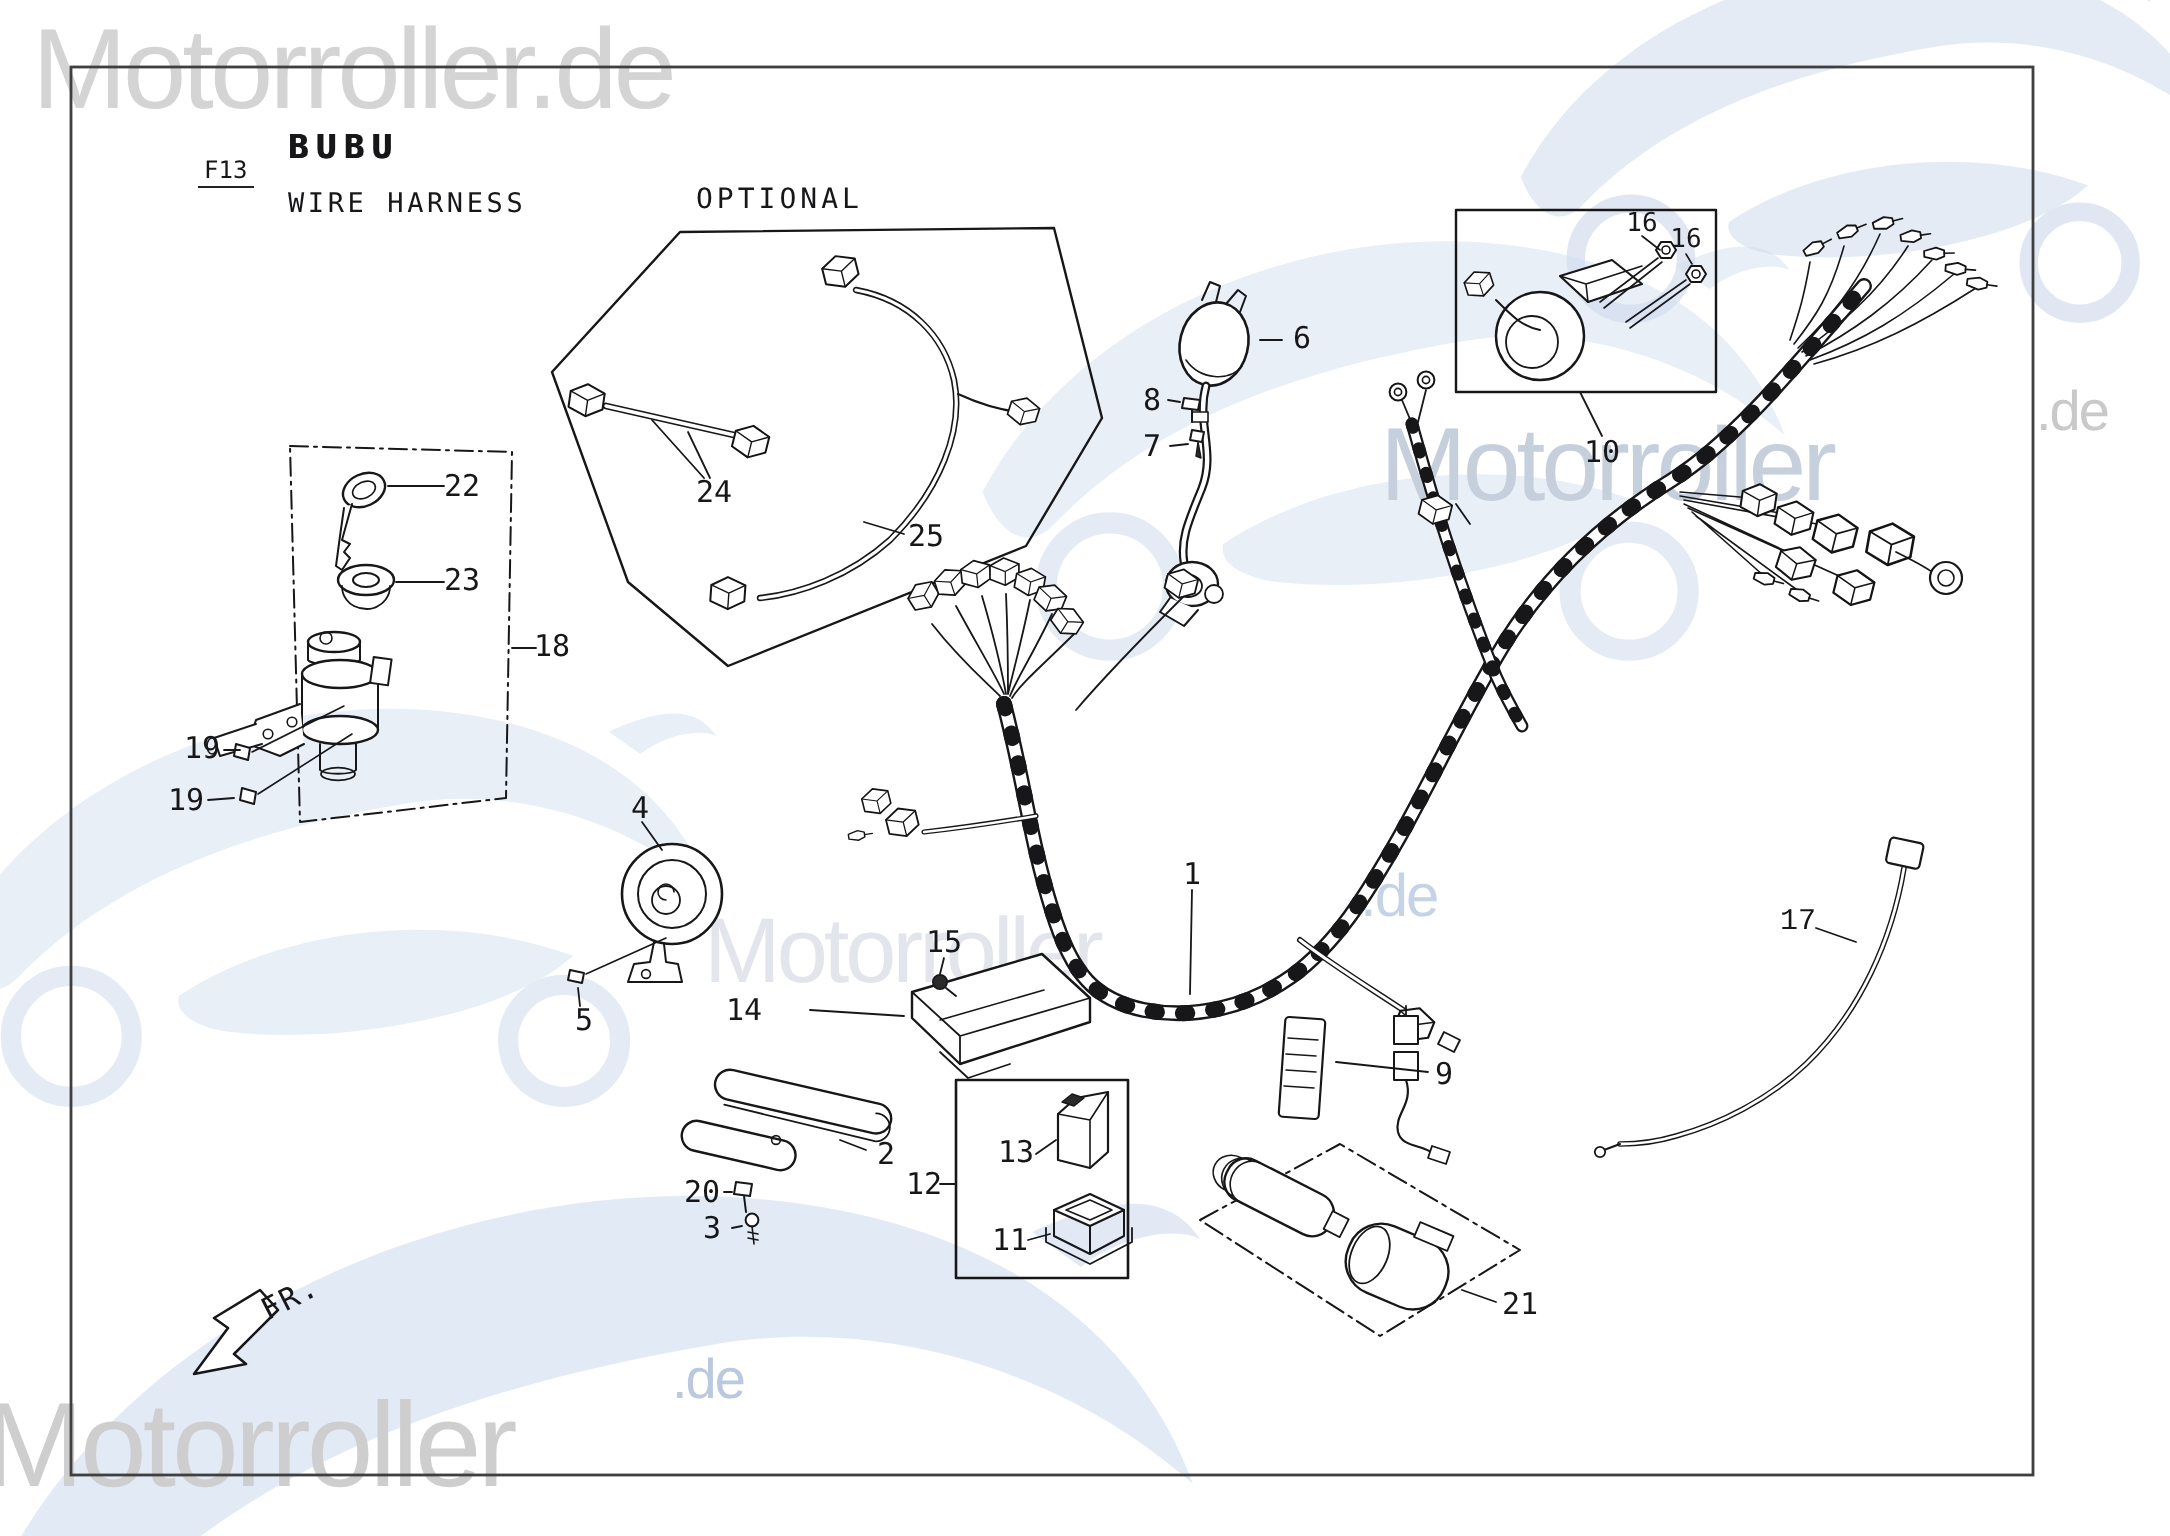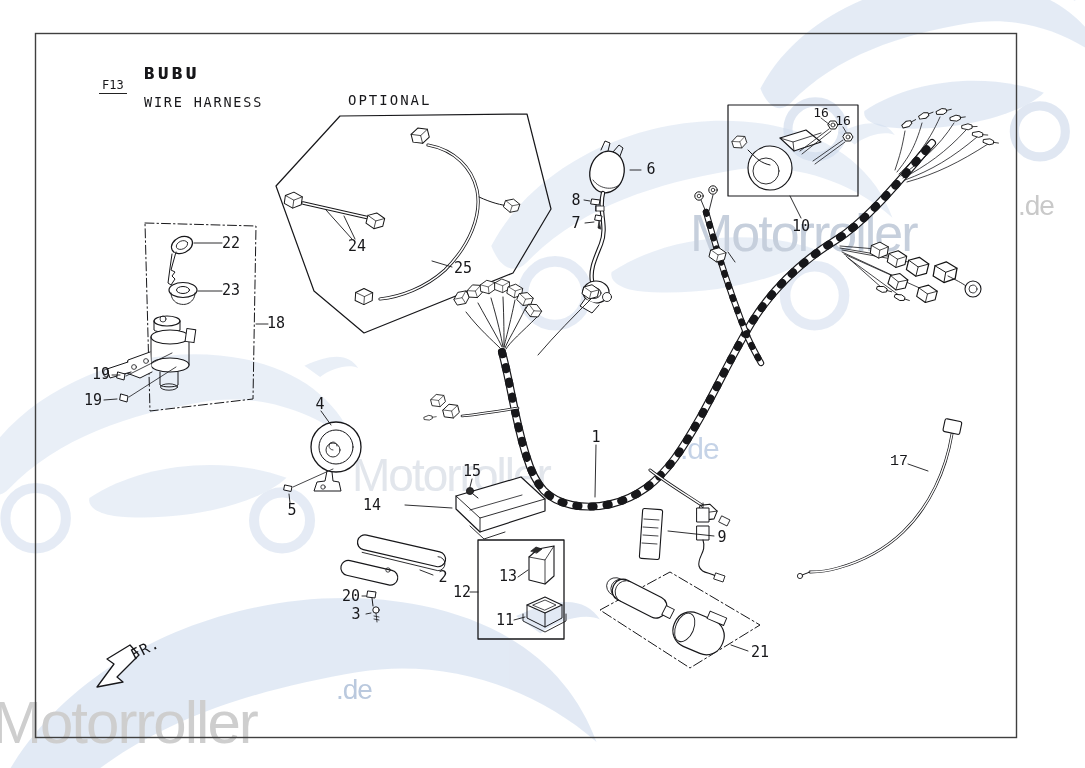--- a/index.html
+++ b/index.html
@@ -32,20 +32,21 @@
         <circle cx="72" cy="168" r="27" fill="none" stroke="#c7d5e9" stroke-width="9"></circle>
         <circle cx="292" cy="170" r="25" fill="none" stroke="#c7d5e9" stroke-width="9"></circle>
       </g>
     </defs>
     <use href="#scooter" transform="translate(742,-42) scale(1.02)" opacity="0.55"></use>
     <use href="#scooter" transform="translate(470,95) scale(1.18)" opacity="0.45"></use>
     <use href="#scooter" transform="translate(-45,330) scale(1.12)" opacity="0.45"></use>
     <use href="#scooter" transform="translate(-30,560) scale(1.75)" opacity="0.6"></use>
   </svg>
 
+  <div class="wm" style="left:16px;top:2px;font-size:57px;color:#d4d4d4;">Motorroller.de</div>
   <div class="wm" style="left:690px;top:203px;font-size:52px;color:#c6cfdc;">Motorroller</div>
   <div class="wm" style="left:1018px;top:190px;font-size:28px;color:#c9c9c9;letter-spacing:-1px;">.de</div>
   <div class="wm" style="left:352px;top:448px;font-size:46px;color:#e2e6ec;">Motorroller</div>
   <div class="wm" style="left:680px;top:432px;font-size:30px;color:#c5d3e7;letter-spacing:-1px;">.de</div>
   <div class="wm" style="left:-8px;top:688px;font-size:60px;color:#cecece;">Motorroller</div>
   <div class="wm" style="left:336px;top:674px;font-size:28px;color:#bac9de;letter-spacing:-1px;">.de</div>
 
   <svg id="art-svg" width="1085" height="768" viewBox="0 0 1085 768">
     <defs>
       <g id="c3d">

